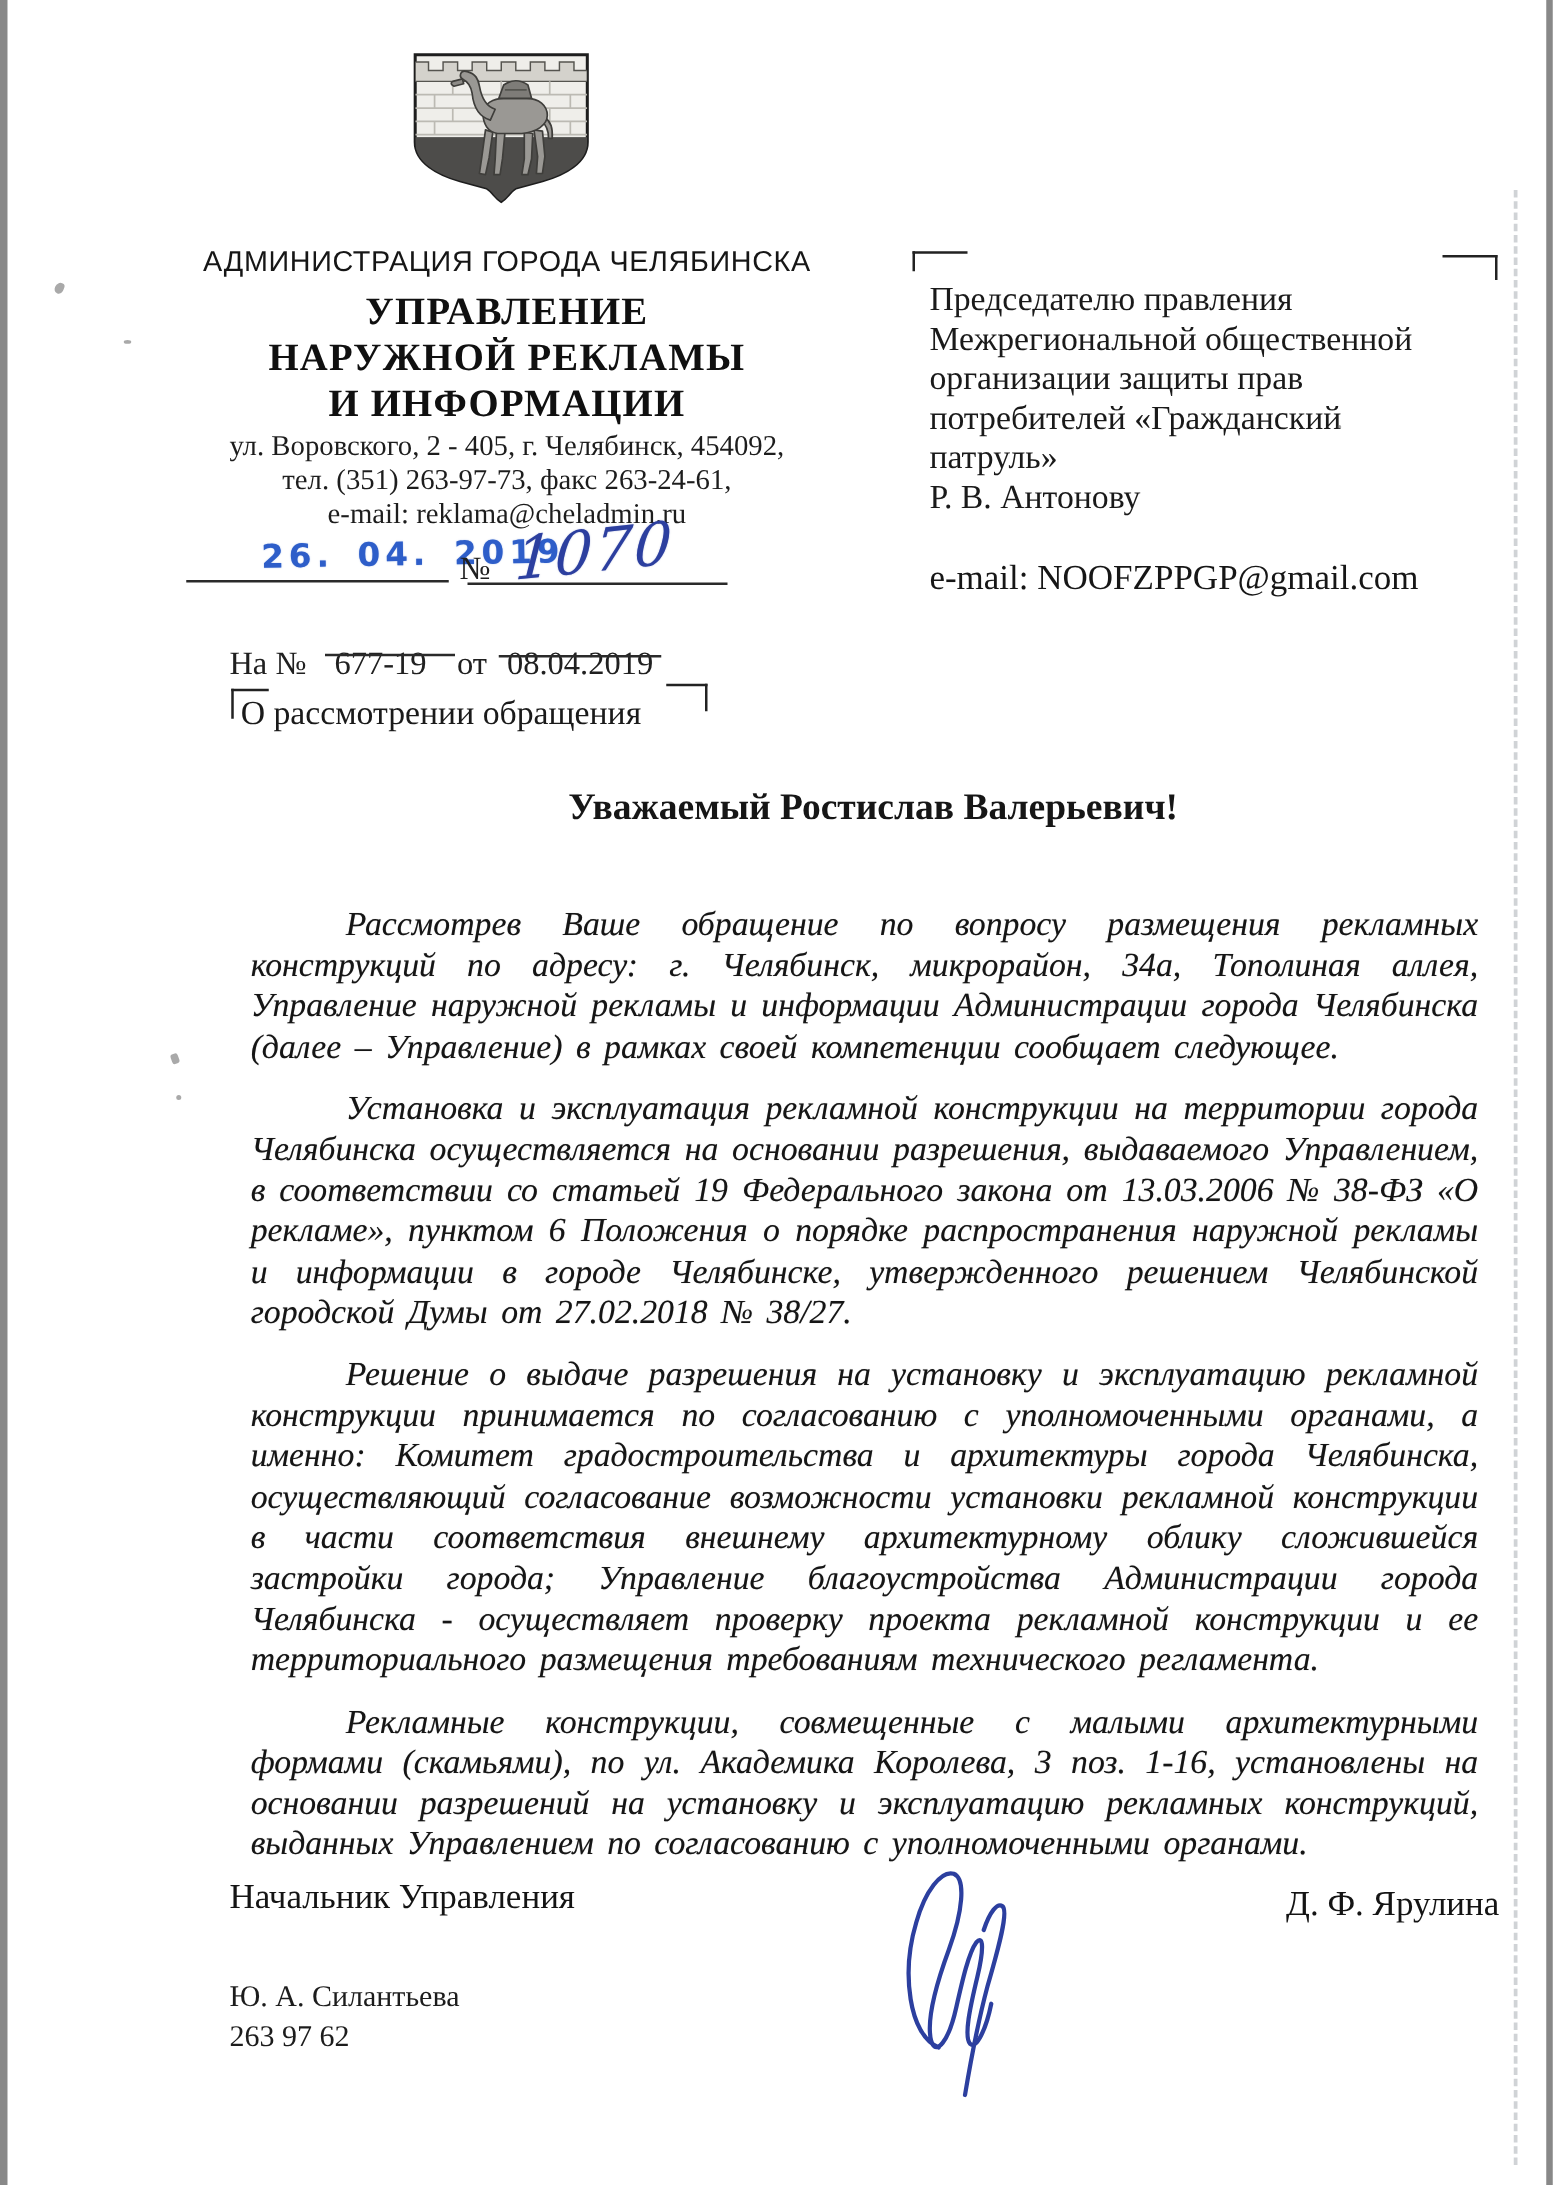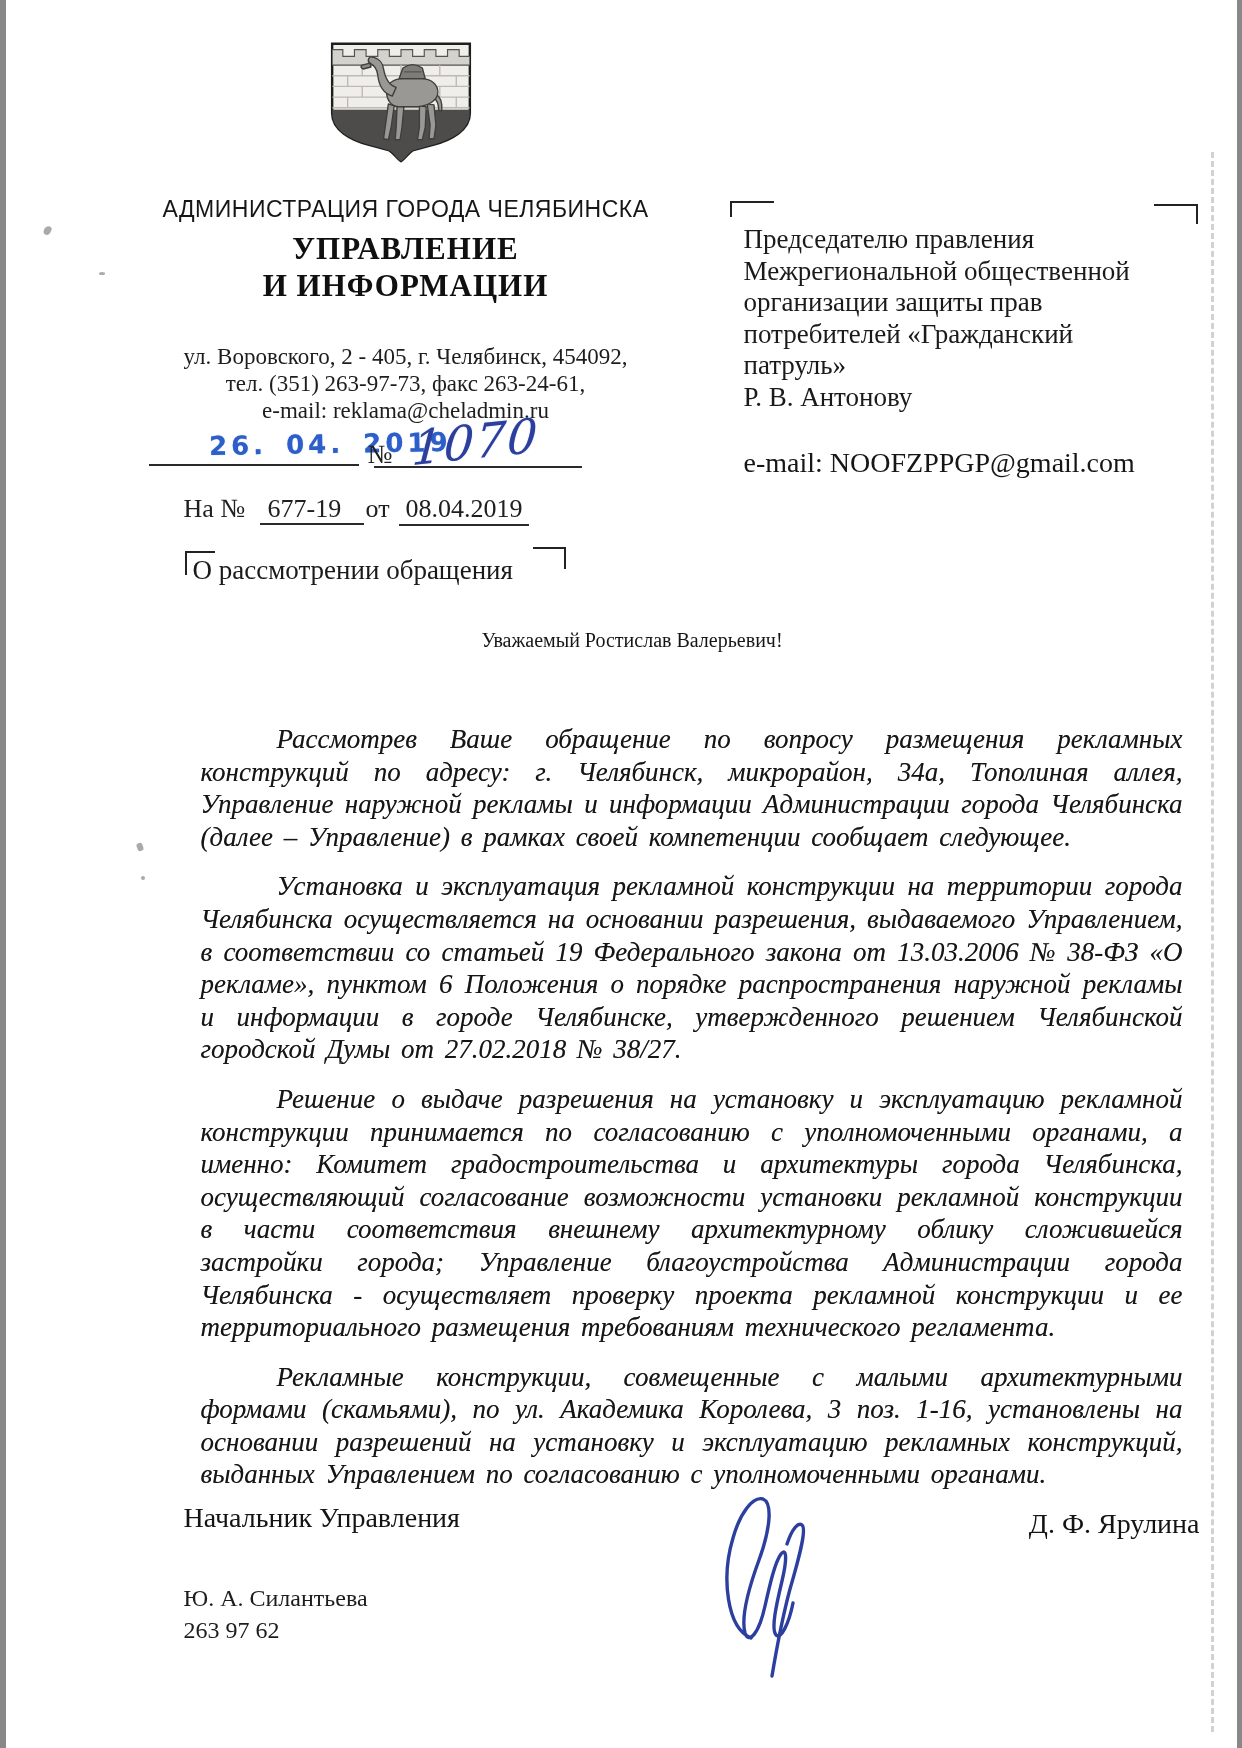--- a/index.html
+++ b/index.html
@@ -42,33 +42,33 @@
   .hand-number{
     left:406px;top:414px;
     font-size:47px;font-style:italic;
     font-family:"DejaVu Serif", serif;
     color:#2c3f9f;
     transform:rotate(-6deg) skewX(-10deg);
     letter-spacing:2px;
     text-shadow:0 0 1px rgba(44,63,159,.5);
   }
   .rule{position:absolute;height:0;border-top:2px solid #2a2a2a;}
-  .ref-row{font-size:26px;color:#202020;}
+  .ref-row{font-size:26px;color:#202020;margin-top:22px;}
   
   .crn{position:absolute;}
   .crn.tl{border-top:2px solid #222;border-left:2px solid #222;}
   .crn.tr{border-top:2px solid #222;border-right:2px solid #222;}
   
   .recipient{
     left:738px;top:224px;width:420px;
     font-size:27px;line-height:31.5px;color:#1a1a1a;
   }
   .recipient-email{left:738px;top:447px;font-size:28px;color:#161616;}
   .subject{left:187px;top:555px;font-size:27px;color:#1a1a1a;}
-  .salutation{left:476px;top:629px;font-size:20px;color:#161616;}
+  .salutation{left:449px;top:629px;font-size:30px;color:#161616;font-weight:bold;}
   
   .body-text{
     left:178px;top:706px;width:1016px;
     font-size:27px;line-height:32.6px;
     text-align:justify;color:#151515;
     text-shadow:0 0 .6px rgba(20,20,20,.45);
   }
   .body-text p{margin:17px;text-indent:76px;word-spacing:4px;font-style:italic;}
   
   .sig-position{left:178px;top:1502px;font-size:28px;color:#141414;}
@@ -129,20 +129,21 @@
         <path d="M53,28 l-8,2 q-3,2 1,4 l8,-2 Z" fill="#8d8b87"></path>
         <path d="M83,44 L87,33 Q97,26 107,33 L110,44 Z" fill="#7e7c78"></path>
         <line x1="88" y1="37" x2="106" y2="37" stroke="#55544f"></line>
       </g>
     </g>
   </svg>
 
   <div class="abs org-top">АДМИНИСТРАЦИЯ ГОРОДА ЧЕЛЯБИНСКА</div>
   <div class="abs org-name">
     <div>УПРАВЛЕНИЕ</div>
+    <div>НАРУЖНОЙ РЕКЛАМЫ</div>
     <div>И ИНФОРМАЦИИ</div>
   </div>
   <div class="abs org-contacts">
     <div>ул. Воровского, 2 - 405, г. Челябинск, 454092,</div>
     <div>тел. (351) 263-97-73, факс 263-24-61,</div>
     <div>e-mail: reklama@cheladmin.ru</div>
   </div>
 
   <div class="abs date-stamp">26. 04. 2019</div>
   <div class="abs num-sign">№</div>

